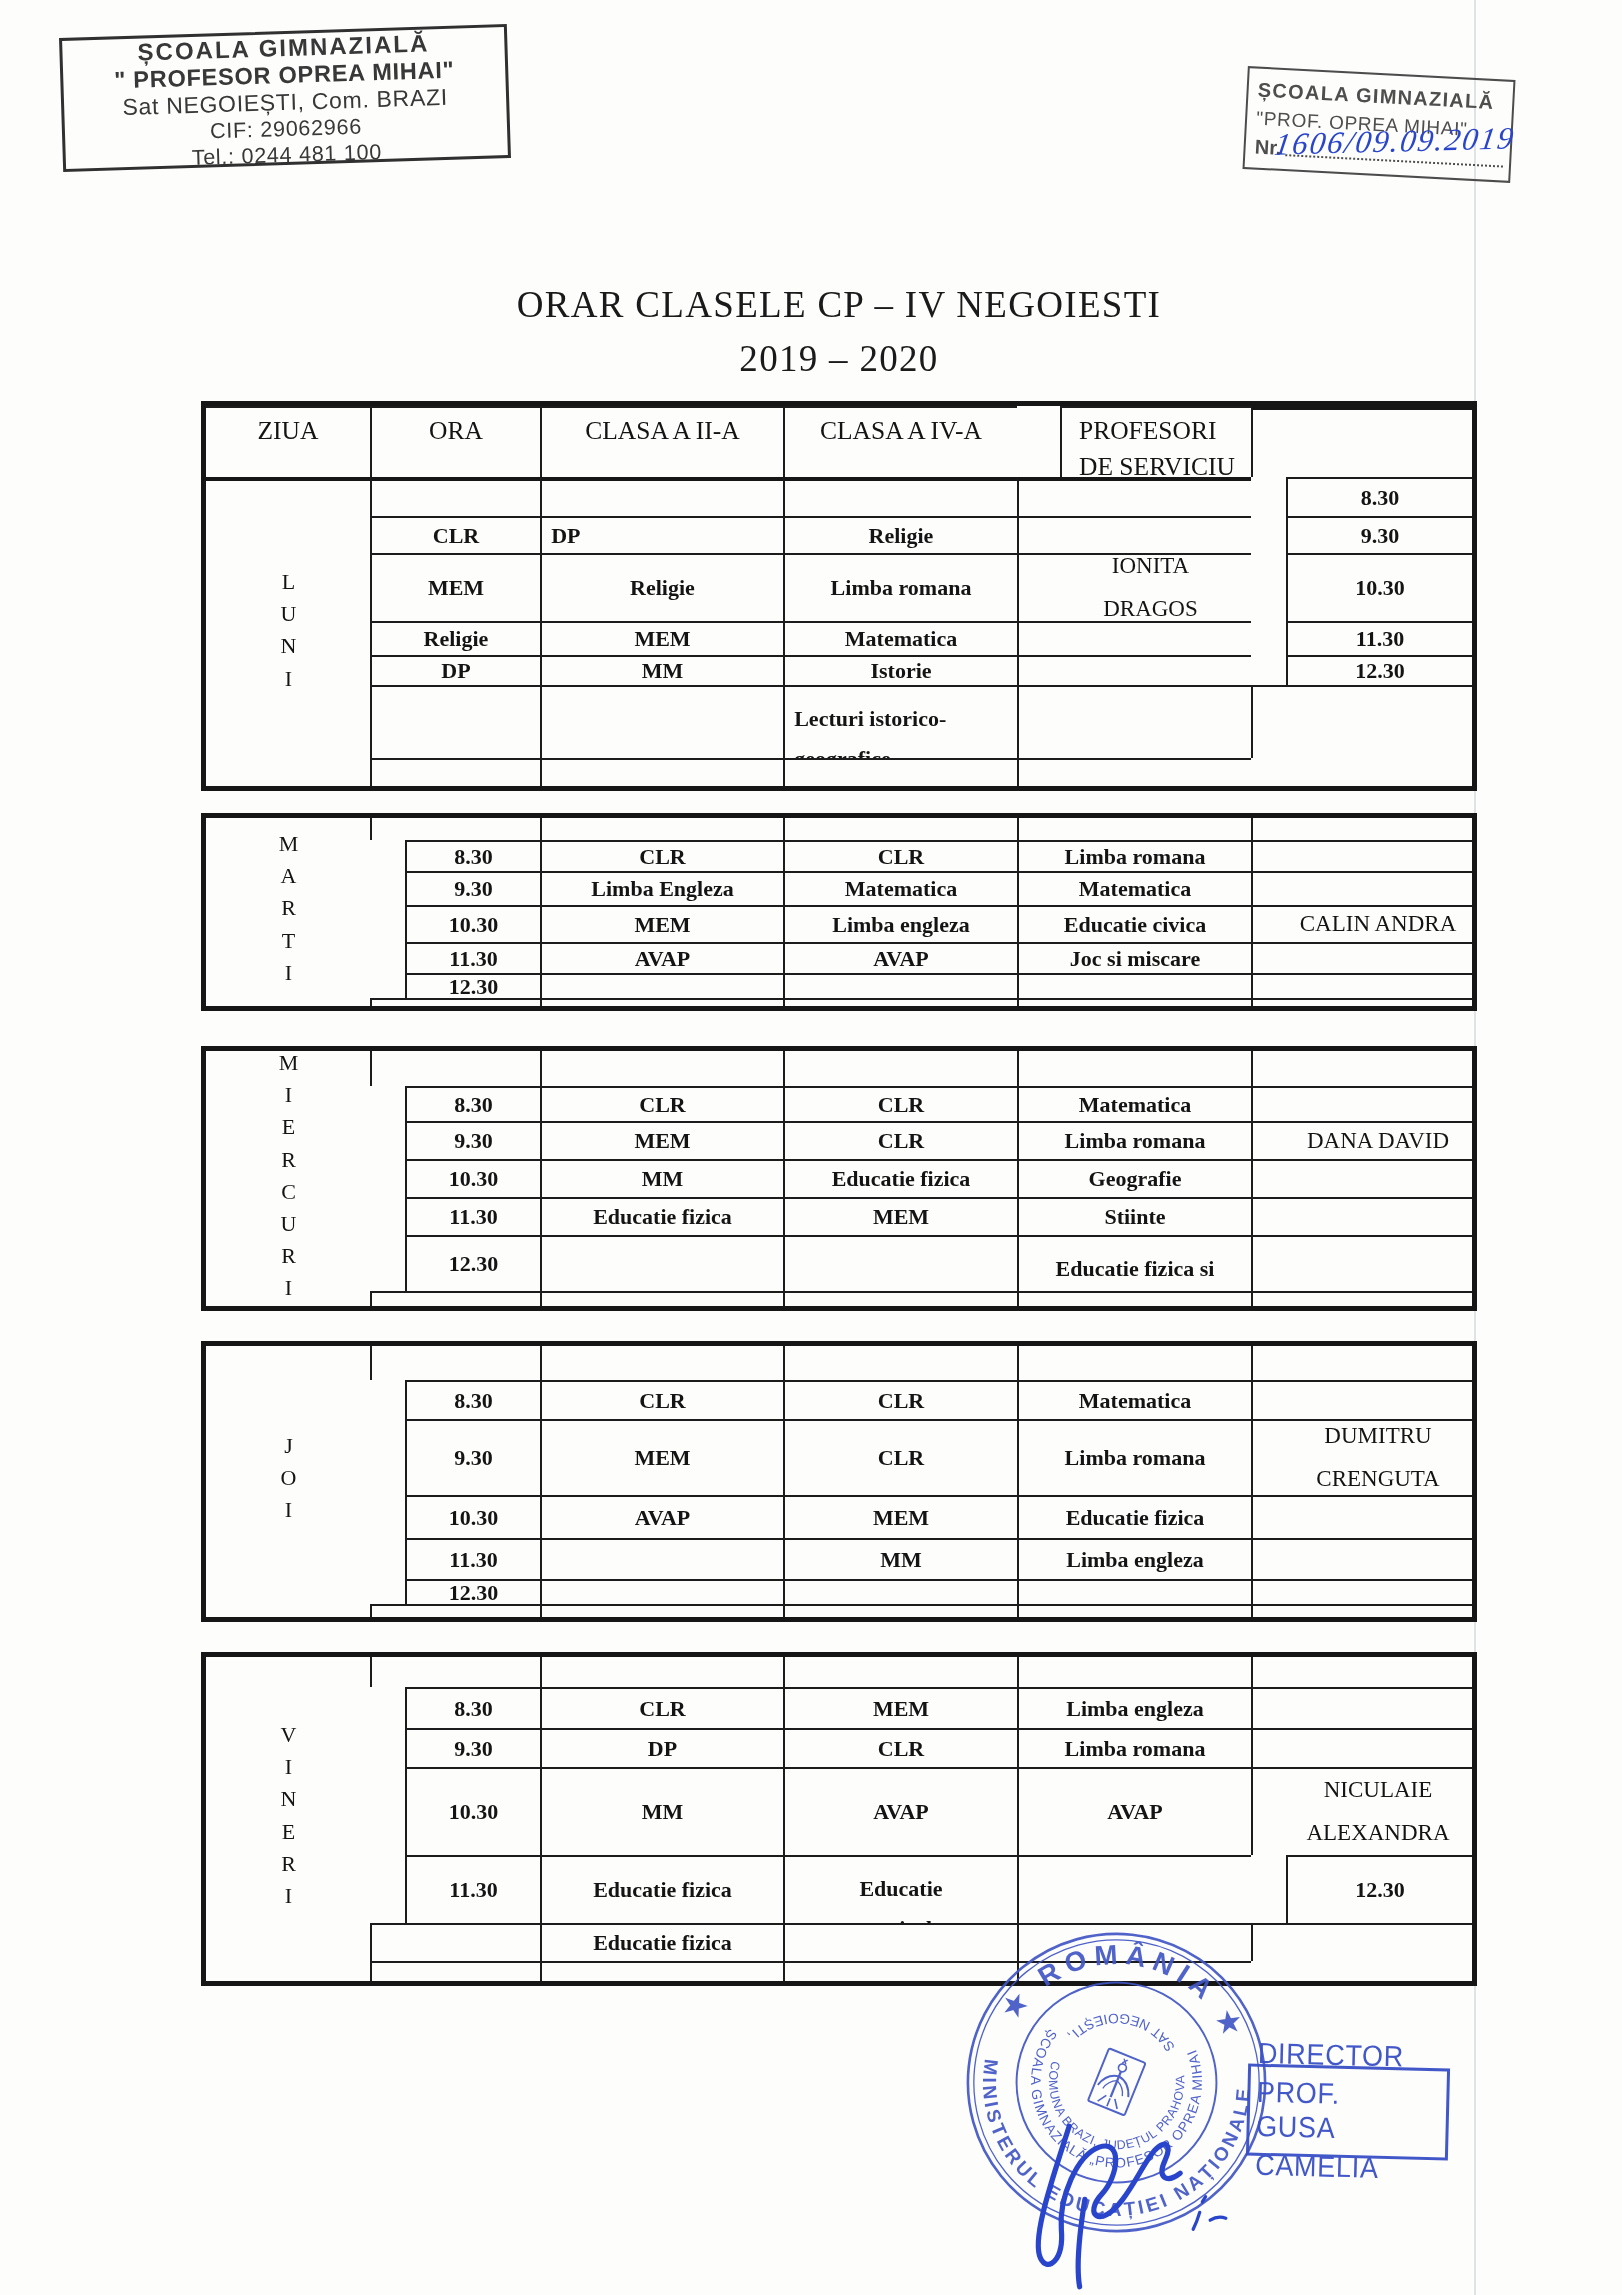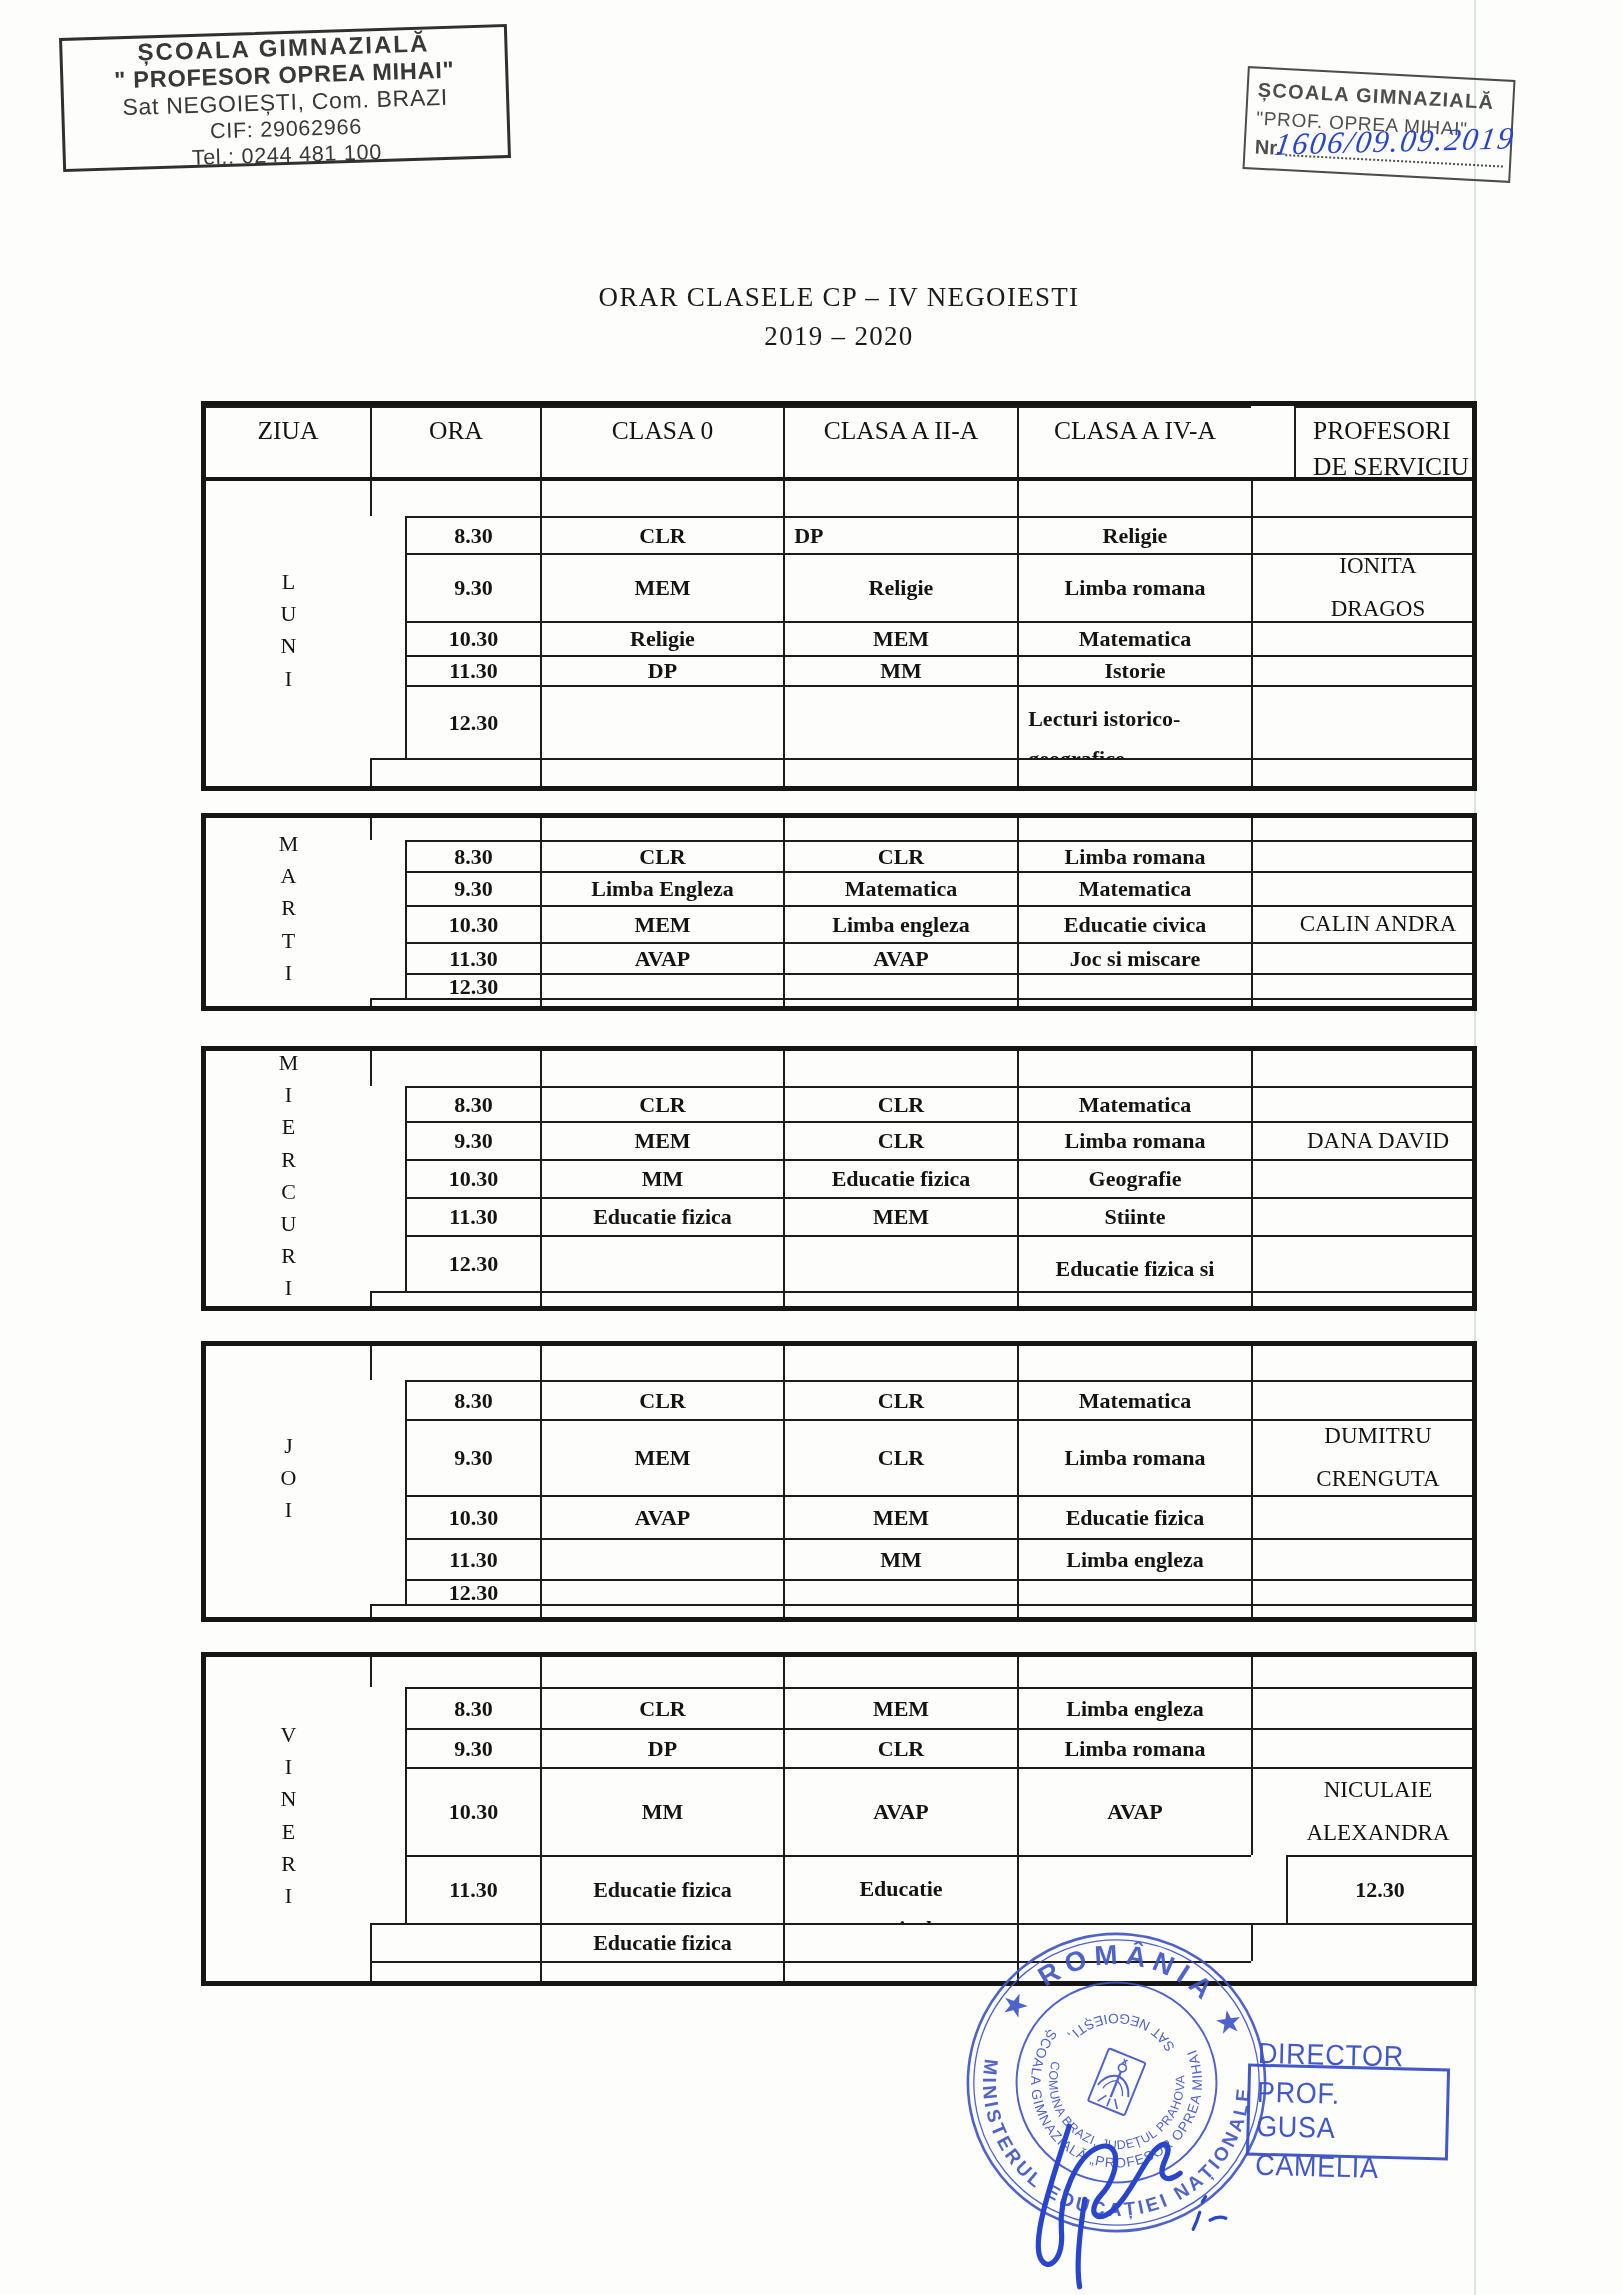--- a/index.html
+++ b/index.html
@@ -24,21 +24,21 @@
   .sr1{font-size:20px;font-weight:700;letter-spacing:1.3px;}
   .sr2{font-size:19px;letter-spacing:0.7px;}
   .sr-nr{display:flex;align-items:flex-end;font-size:20px;font-weight:700;}
   .dots{flex:1;border-bottom:2.6px dotted #4e4e4e;height:0;margin:0 1.3px 3.9px 3.9px;}
   .handwriting{position:absolute;left:1275px;top:122px;width:353px;
     font-family:"Liberation Serif",serif;font-style:italic;font-size:31px;font-weight:400;
     color:#2945cb;transform:rotate(-1.5deg) skewX(-10deg);letter-spacing:2px;}
 
   
   .title{position:absolute;left:201px;top:278px;width:1276px;text-align:center;
-    font-size:27px;line-height:1.45;letter-spacing:1.3px;color:#1a1a1a;}
+    font-size:37px;line-height:1.45;letter-spacing:1.3px;color:#1a1a1a;}
 
   
   .tbl{position:absolute;left:201px;display:grid;
     grid-template-columns:164px 170px 243px 234px 234px 221px;
     border:5.2px solid #161616;background:transparent;}
   .b1{top:401px;grid-template-rows:71px 39px 37px 68px 34px 30px 73px 28px;}
   .b2{top:813px;grid-template-rows:22px 31px 34px 37px 31px 25px 7.9px;}
   .b3{top:1046px;grid-template-rows:35px 35px 38px 38px 38px 56px 15px;}
   .b4{top:1341px;grid-template-rows:34px 39px 76px 43px 41px 25px 13px;}
   .b5{top:1652px;grid-template-rows:30px 41px 39px 88px 68px 38px 19.6px;}
@@ -109,21 +109,20 @@
   <div class="handwriting">1606/09.09.2019</div>
 
   <div class="title">
     <div>ORAR CLASELE CP – IV NEGOIESTI</div>
     <div>2019 – 2020</div>
   </div>
 
   <div class="tbl b1">
     <div class="c hc nl">ZIUA</div>
     <div class="c hc">ORA</div>
-    <div class="c hc">CLASA 0</div>
     <div class="c hc">CLASA A II-A</div>
     <div class="c hc">
         <span class="hw">CLASA A IV-A</span>
       </div>
     <div class="c hc hl">
         <span class="hw">PROFESORI DE SERVICIU</span>
       </div>
 
     <div class="c day ht">
         <span class="dl">LUNI</span>

